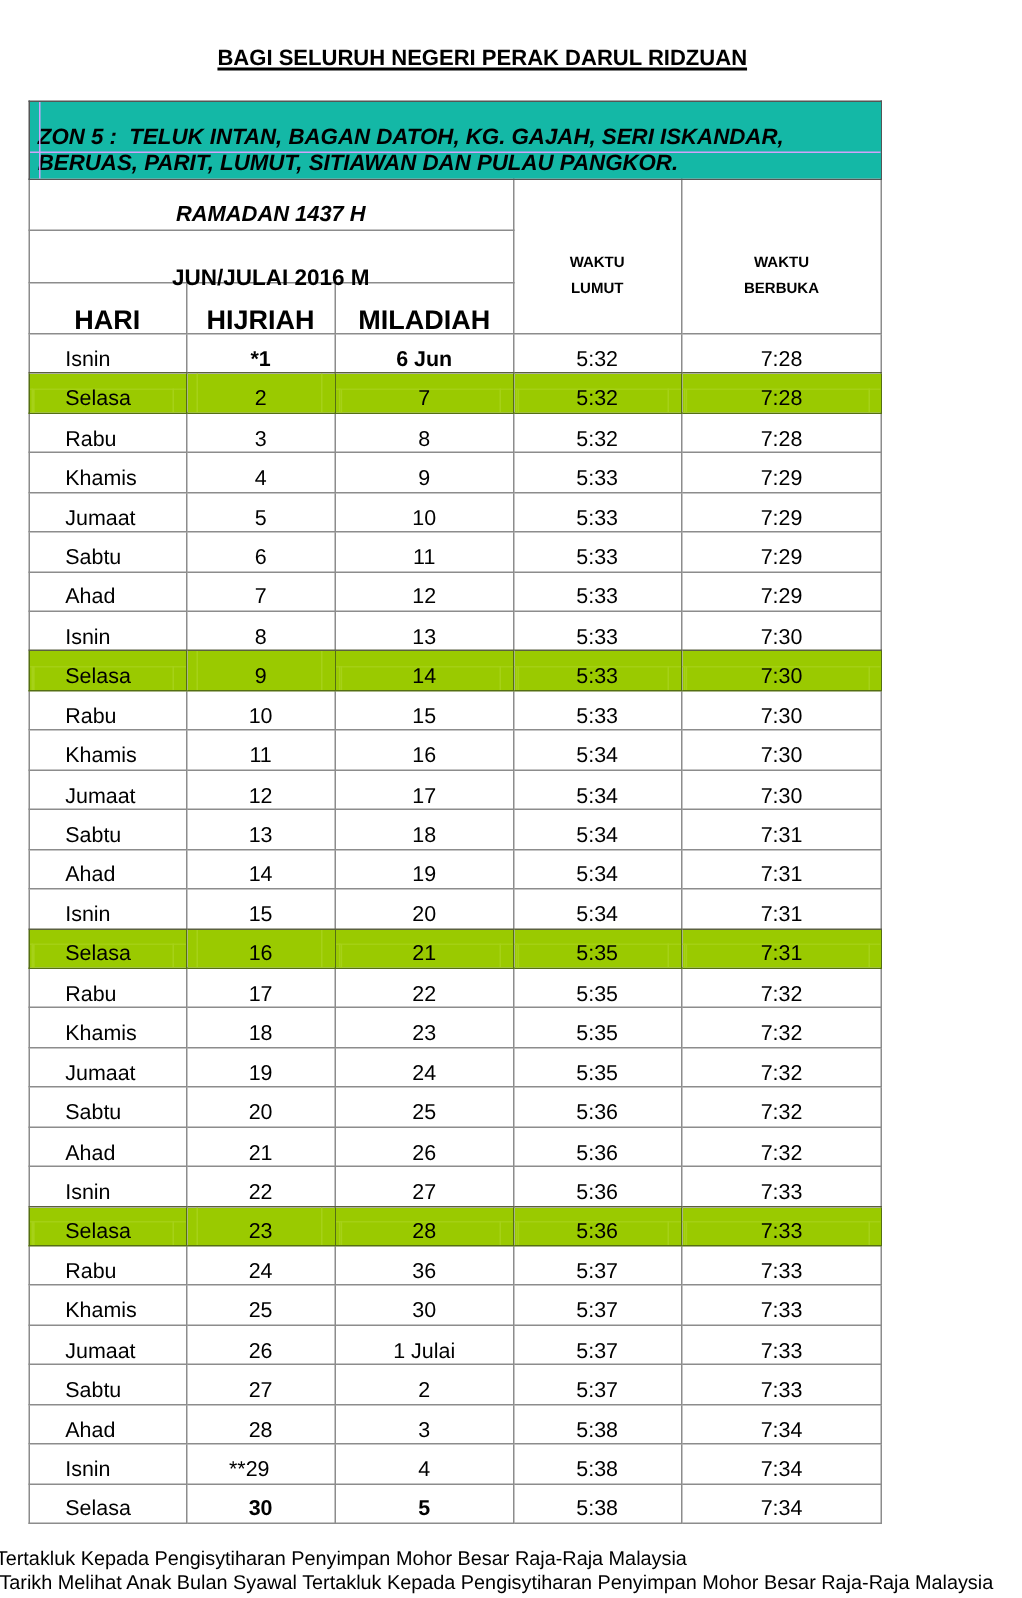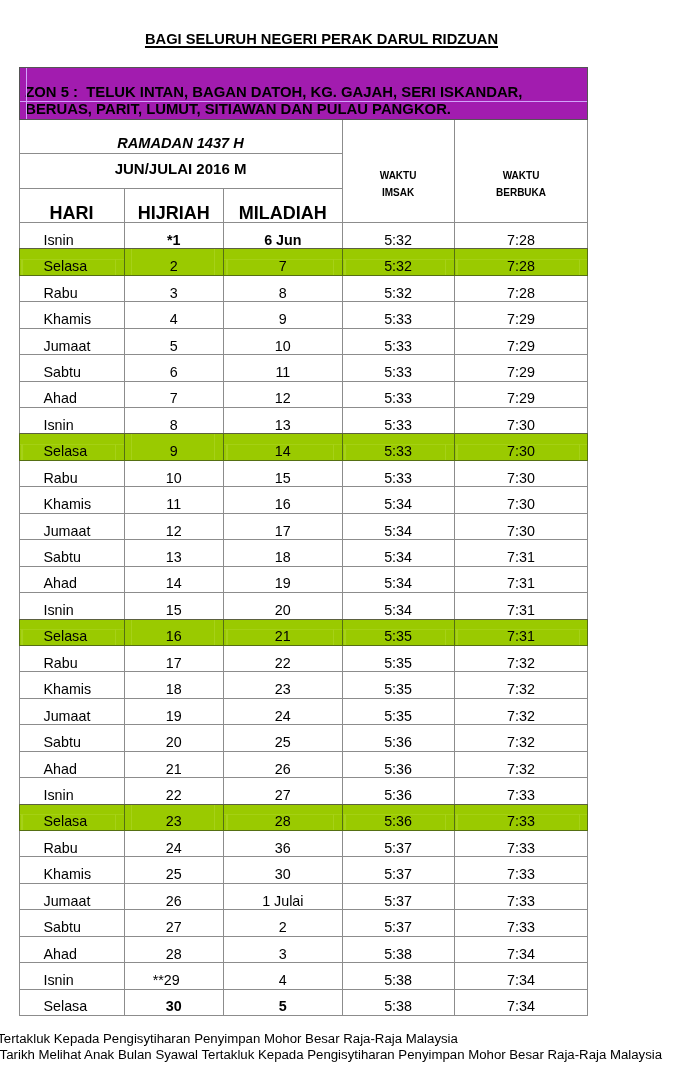--- a/index.html
+++ b/index.html
@@ -27,41 +27,41 @@
   .tbl td{padding:0;margin:0;border:1px solid #8c8c8c;vertical-align:middle;}
   .row.green td{border-color:#556f13;}
   .row.pregreen td{border-bottom-color:#5b6040;}
   .row.green + .row td{border-top-color:#556f13;}
   .c-hari{width:105px;}
   .c-hij{width:99.5px;}
   .c-mil{width:118.6px;}
   .c-ims{width:112px;}
   .c-ber{width:133.8px;}
 
-  .zone{background:#a21caf;height:51px;position:relative;
-        border:1px solid #555555 !important;}
+  .zone{background:#14b8a6;height:51px;position:relative;
+        border:1px solid #555555 !important;font-style:italic;}
   .zone::before{content:"";position:absolute;left:0;right:0;top:33.5px;height:1.2px;
         background:#d2a3fb;pointer-events:none;}
   .zone::after{content:"";position:absolute;left:6.8px;top:0;bottom:0;width:1.2px;
         background:#d2a3fb;pointer-events:none;}
   .zone-txt{position:absolute;left:5.7px;top:16.2px;font-weight:bold;
         font-size:14.85px;line-height:17px;white-space:nowrap;text-align:left;}
   .zone-txt > div{white-space:pre;}
   .hdr-ram{font-style:italic;font-weight:bold;font-size:14.6px;text-align:center;
            height:33.3px;line-height:14px;position:relative;}
   .hdr-jun{font-weight:bold;font-size:15px;text-align:center;height:33.7px;
            line-height:14px;position:relative;}
   .hdr-lbl{font-weight:bold;font-size:18px;text-align:center;height:33.2px;
            line-height:14px;position:relative;}
   .hdr-wak{font-weight:bold;font-size:10px;text-align:center;line-height:16.9px;
            position:relative;}
   .wak-txt{position:absolute;left:0;right:0;top:48.5px;}
   .hcell{position:absolute;left:0;right:0;}
   .hdr-ram .hcell{top:16px;}
-  .hdr-jun .hcell{top:8px;text-align:center;}
+  .hdr-jun .hcell{top:25px;text-align:center;}
   .hdr-lbl .hcell{top:16.8px;}
 
   .row td{height:25.447px;font-size:14.3px;text-align:center;line-height:15px;
           padding:0 !important;position:relative;}
   .row td > span{position:absolute;left:0;right:0;top:9.8px;}
   .row td.day > span{text-align:left;left:0;margin-left:24px;}
   .row td.shiftl > span{right:15.2px;}
   .row.green td{background:#9aca00;}
   .row.green td::before{content:"";position:absolute;left:0;right:0;top:9.6px;
         height:1.2px;background:#a4d014;pointer-events:none;}
@@ -105,21 +105,21 @@
     </div>
    </td>
   </tr>
   <tr>
    <td class="hdr-ram" colspan="3">
             <div class="hcell">RAMADAN 1437 H</div>
           </td>
    <td class="hdr-wak" rowspan="3">
     <div class="wak-txt">
      <div>WAKTU</div>
-     <div>IMSAK</div>
+     <div>LUMUT</div>
     </div>
    </td>
    <td class="hdr-wak" rowspan="3">
     <div class="wak-txt">
      <div>WAKTU</div>
      <div>BERBUKA</div>
     </div>
    </td>
   </tr>
   <tr>

